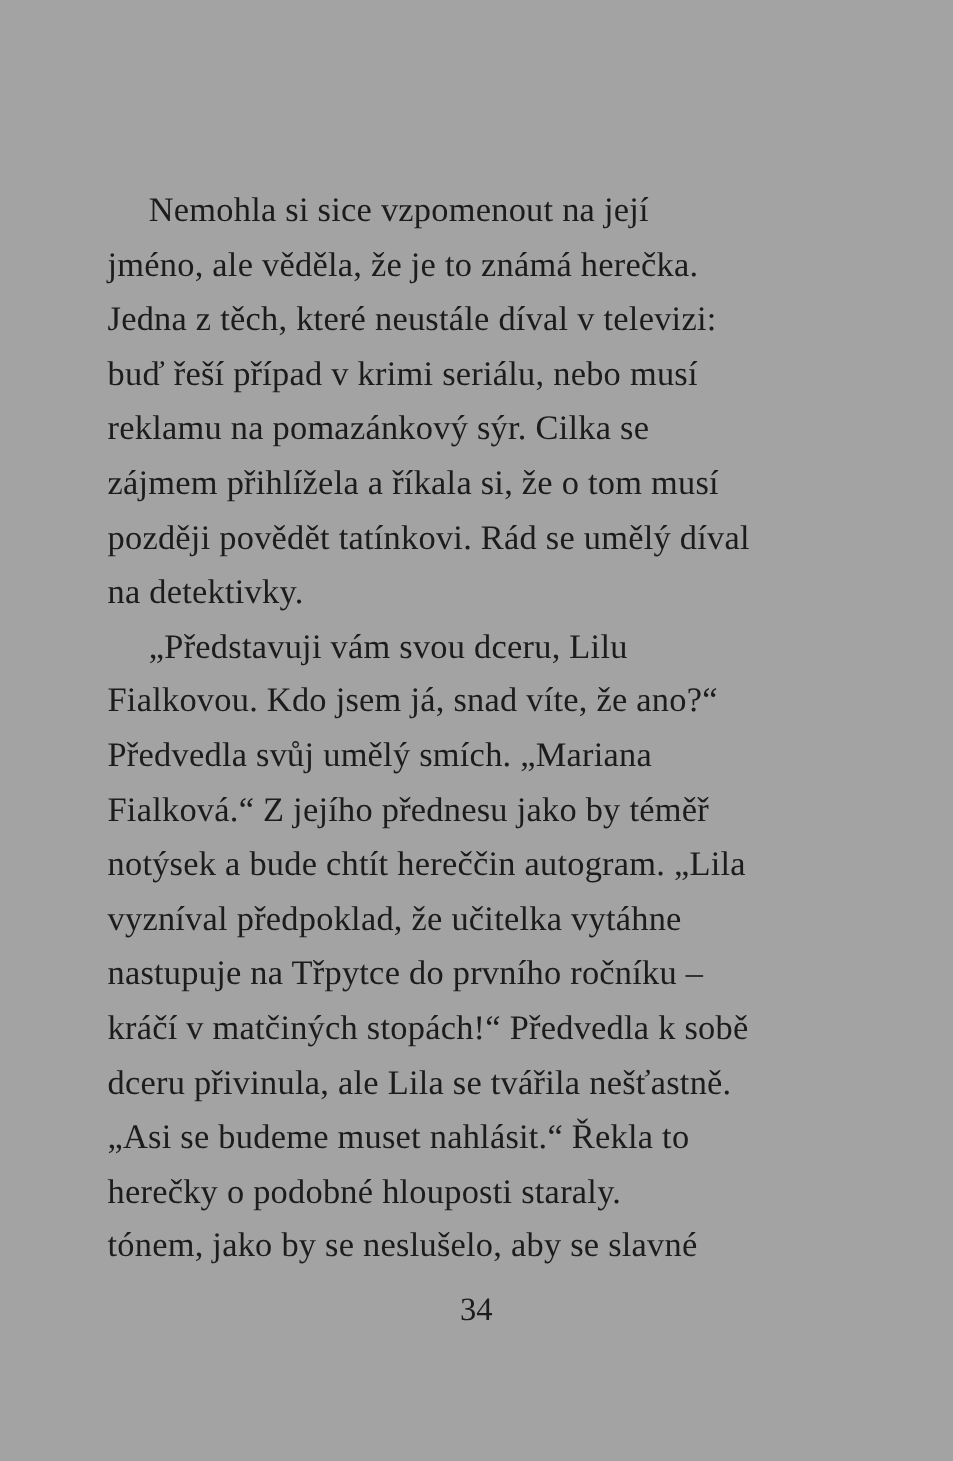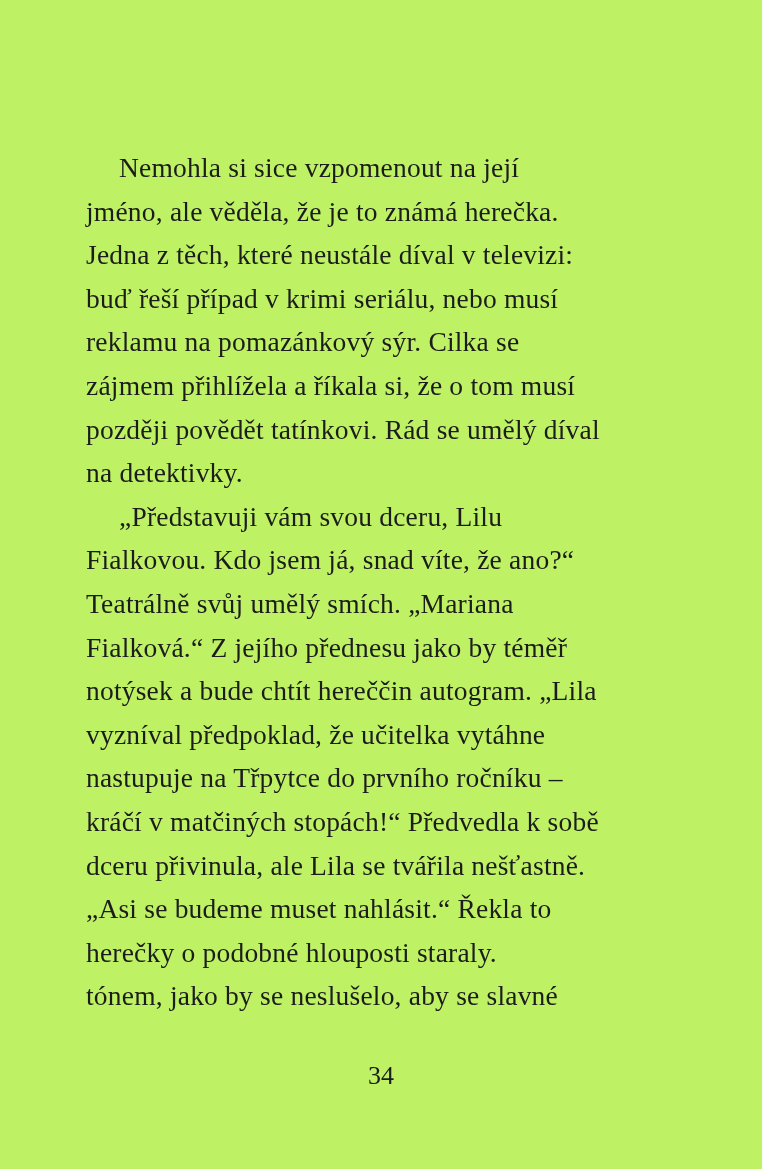--- a/index.html
+++ b/index.html
@@ -4,21 +4,21 @@
 <style>
   html, body {
     margin: 0;
     padding: 0;
     background: #ffffff;
   }
   .page {
     position: relative;
     width: 762px;
     height: 1169px;
-    background: #bef264;
+    background: #a3a3a3;
     overflow: hidden;
     font-family: "Liberation Serif", "DejaVu Serif", serif;
     color: #1c1c1c;
   }
   .text-block {
     position: absolute;
     left: 86px;
     top: 146px;
     width: 600px;
   }
@@ -32,21 +32,21 @@
     font-size: 27.5px;
     white-space: nowrap;
     letter-spacing: 0.2px;
   }
   .line.indent {
     padding-left: 33px;
   }
   .page-number {
     position: absolute;
     left: 86px;
-    top: 1056px;
+    top: 1028px;
     width: 590px;
     text-align: center;
     font-size: 26px;
     line-height: 40px;
     color: #1c1c1c;
   }
 </style>
 </head>
 <body>
 
@@ -61,21 +61,21 @@
       <div class="line">buď řeší případ v krimi seriálu, nebo musí</div>
       <div class="line">reklamu na pomazánkový sýr. Cilka se</div>
       <div class="line">zájmem přihlížela a říkala si, že o tom musí</div>
       <div class="line">později povědět tatínkovi. Rád se umělý díval</div>
       <div class="line">na detektivky.</div>
     </div>
 
     <div class="para">
       <div class="line indent">„Představuji vám svou dceru, Lilu</div>
       <div class="line">Fialkovou. Kdo jsem já, snad víte, že ano?“</div>
-      <div class="line">Teatrálně svůj umělý smích. „Mariana</div>
+      <div class="line">Předvedla svůj umělý smích. „Mariana</div>
       <div class="line">Fialková.“ Z jejího přednesu jako by téměř</div>
       <div class="line">notýsek a bude chtít hereččin autogram. „Lila</div>
       <div class="line">vyzníval předpoklad, že učitelka vytáhne</div>
       <div class="line">nastupuje na Třpytce do prvního ročníku –</div>
       <div class="line">kráčí v matčiných stopách!“ Předvedla k sobě</div>
       <div class="line">dceru přivinula, ale Lila se tvářila nešťastně.</div>
       <div class="line">„Asi se budeme muset nahlásit.“ Řekla to</div>
       <div class="line">herečky o podobné hlouposti staraly.</div>
       <div class="line">tónem, jako by se neslušelo, aby se slavné</div>
     </div>

